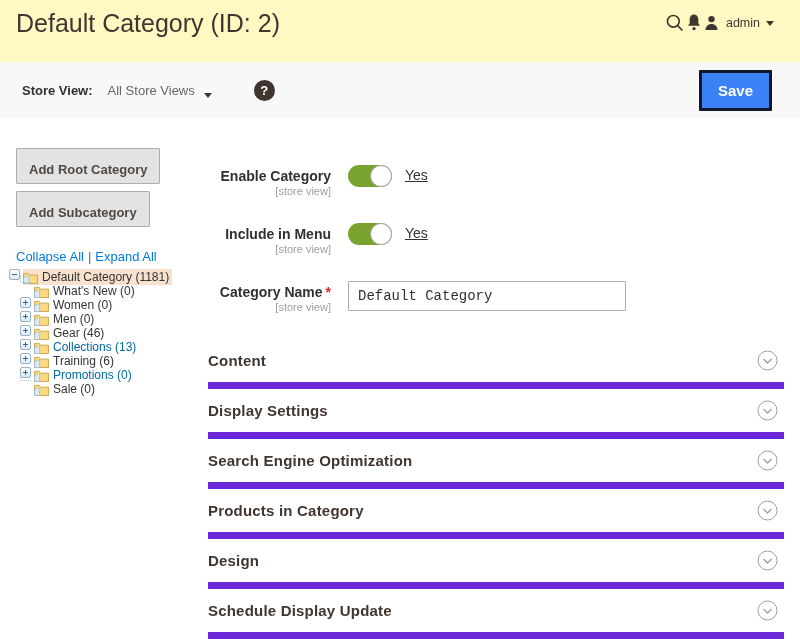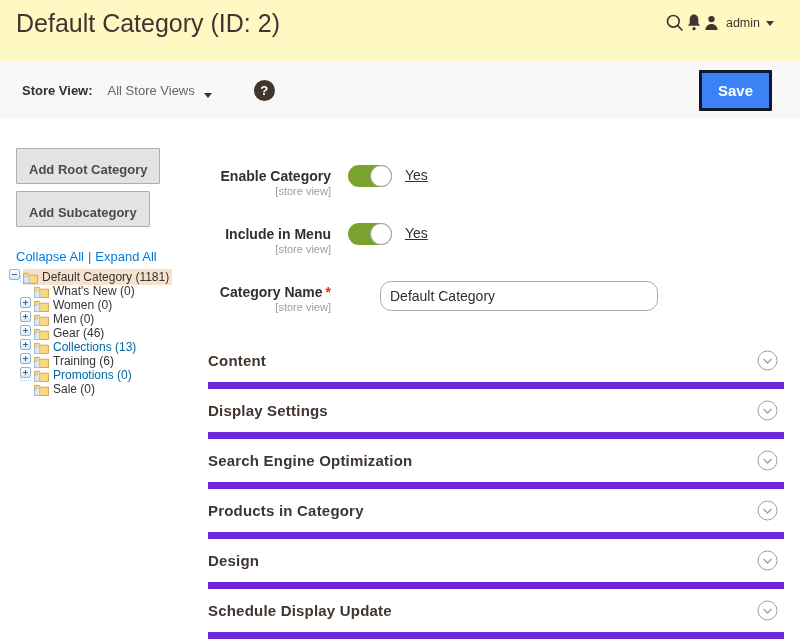--- a/index.html
+++ b/index.html
@@ -71,21 +71,21 @@
   .field-label { font-size:14px; font-weight:600; color:#303030; }
   .required-marker { color:#e22626; font-weight:600; margin-left:3px; }
   .field-hint { font-size:11px; color:#9e9e9e; margin-top:1px; }
   .field-control { display:flex; align-items:flex-start; }
   .toggle { width:44px; height:22px; border-radius:11px; background:#79a22e;
     position:relative; cursor:pointer; flex:none; }
   .toggle-knob { position:absolute; right:0; top:0; width:22px; height:22px;
     border-radius:50%; background:#fff; border:1px solid #a9a9a9; }
   .toggle-value { margin-left:13px; font-size:14px; color:#303030; padding-top:2px;text-decoration:underline; }
   .text-input { width:278px; height:30px; border:1px solid #adadad; padding:0 9px;
-    font-size:14px; color:#303030; font-family:Liberation Sans, sans-serif; border-radius:11px;margin-left:32px; }
+    font-size:14px; color:#303030; font-family:Liberation Mono, monospace; border-radius:1px; }
 
   
   .sections { margin-top:14px; }
   .section { height:50px; display:flex; align-items:center;
     border-bottom:7px solid #6d28d9; cursor:pointer; }
   .section-title { font-size:15px; font-weight:600; color:#41362f;
     letter-spacing:.2px; }
   .section-chevron { margin-left:auto; margin-right:6px; display:inline-flex; }
 </style>
 </head>

